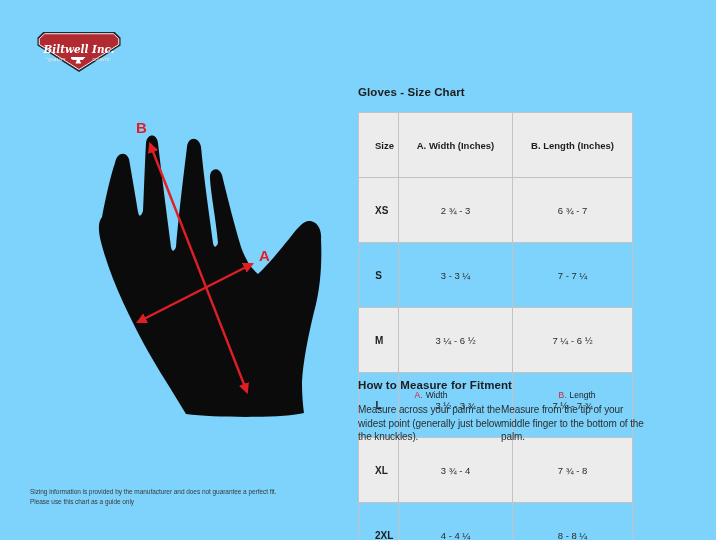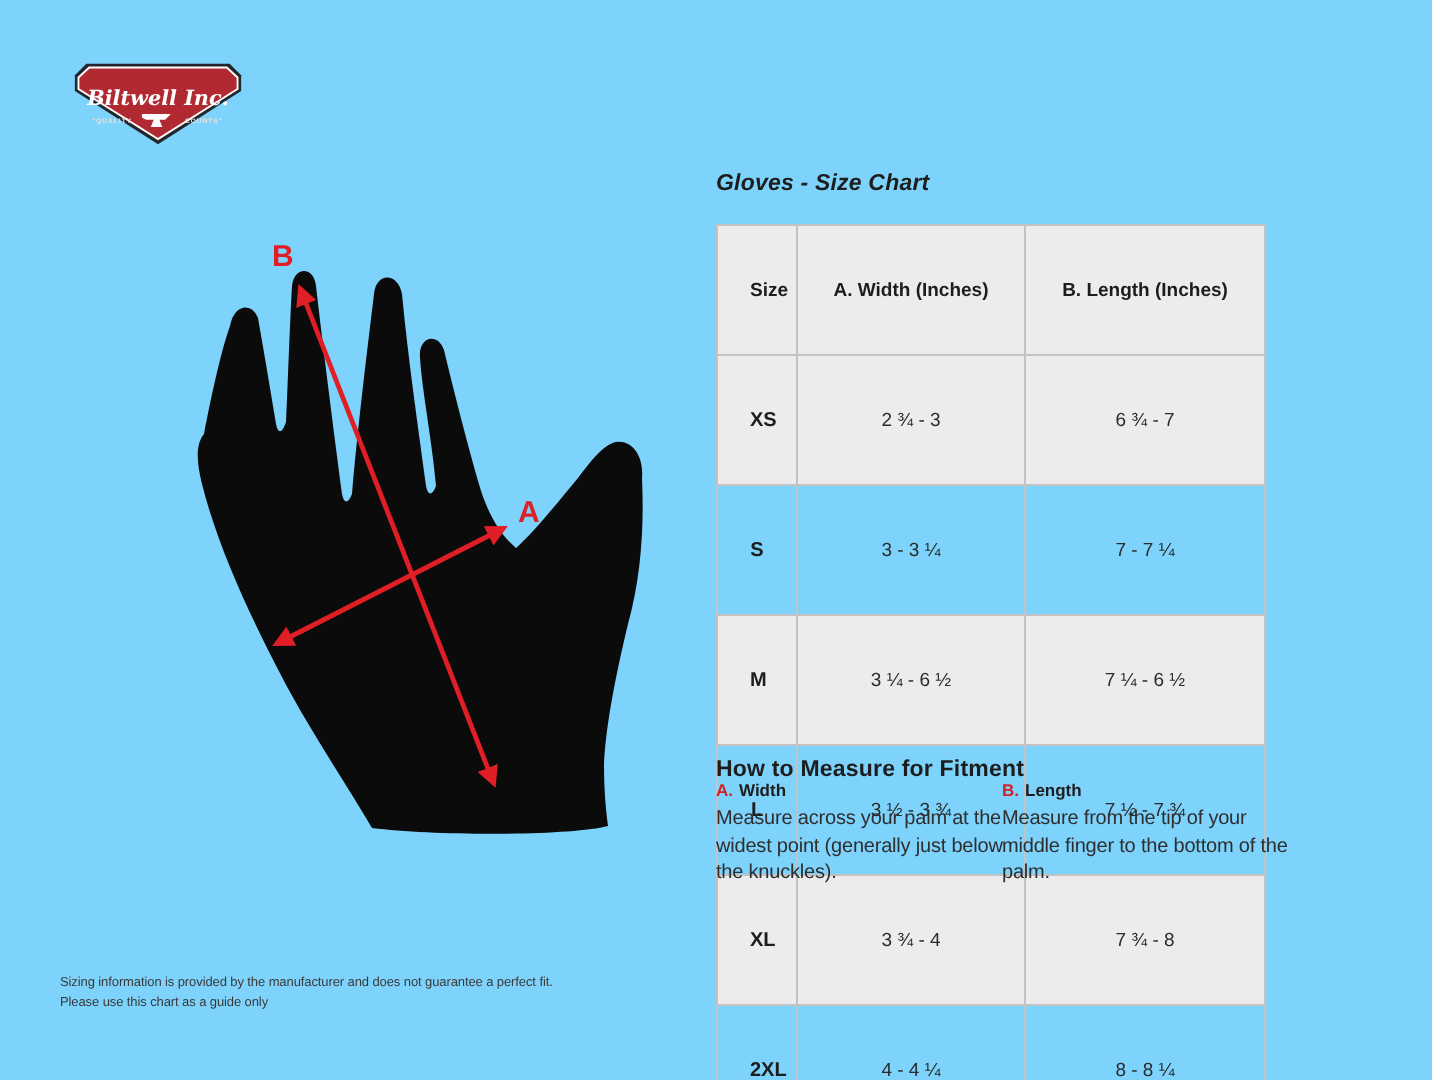--- a/index.html
+++ b/index.html
@@ -7,42 +7,42 @@
     position:relative; width:716px; height:540px; background:#7dd3fc;
     font-family:"Liberation Sans", sans-serif; color:#1d1d1d; overflow:hidden;
   }
   
   .logo { position:absolute; left:36px; top:30px; width:86px; height:44px; }
   
   .glove { position:absolute; left:60px; top:100px; width:280px; height:330px; }
   
   .chart-title {
     position:absolute; left:358px; top:86px; font-size:11.5px; font-weight:bold;
-    color:#1d1d1d; letter-spacing:.1px;font-style:italic;
+    color:#1d1d1d; letter-spacing:.1px;
   }
   table.size-table {
     position:absolute; left:358px; top:112px; width:274px;
     border-collapse:collapse; table-layout:fixed;
   }
   .size-table th, .size-table td {
     border:1px solid #c3c3c3; text-align:center; vertical-align:middle;
     height:32px; padding:16px; font-size:9.5px; color:#2a2a2a;
   }
   .size-table thead th { background:#ececec; font-weight:bold; color:#1d1d1d; }
   .size-table tr.odd td { background:#ececec; }
   .size-table td.size-cell { font-weight:bold; font-size:10px; color:#1d1d1d; }
   
   .measure-title {
     position:absolute; left:358px; top:366px; font-size:11.5px; font-weight:bold;
     color:#1d1d1d; letter-spacing:.1px;margin-top:13px;
   }
   .measure-item { position:absolute; top:390px; }
   .measure-item.a { left:358px; width:146px; }
   .measure-item.b { left:501px; width:152px; }
-  .m-label { font-size:8.5px; font-weight:bold; color:#1d1d1d; margin-bottom:3px; }
+  .m-label { font-size:8.5px; font-weight:normal; color:#1d1d1d; margin-bottom:3px;text-align:center; }
   .m-label .red-key { color:#d42127; margin-right:3px; }
   .m-text { font-size:10px; line-height:1.35; color:#2e2e2e; letter-spacing:-.1px; margin:0; }
   
   .footer {
     position:absolute; left:30px; top:487px; font-size:6.5px; line-height:1.5;
     color:#3a3a3a; letter-spacing:-.05px;
   }
 </style>
 </head>
 <body>

